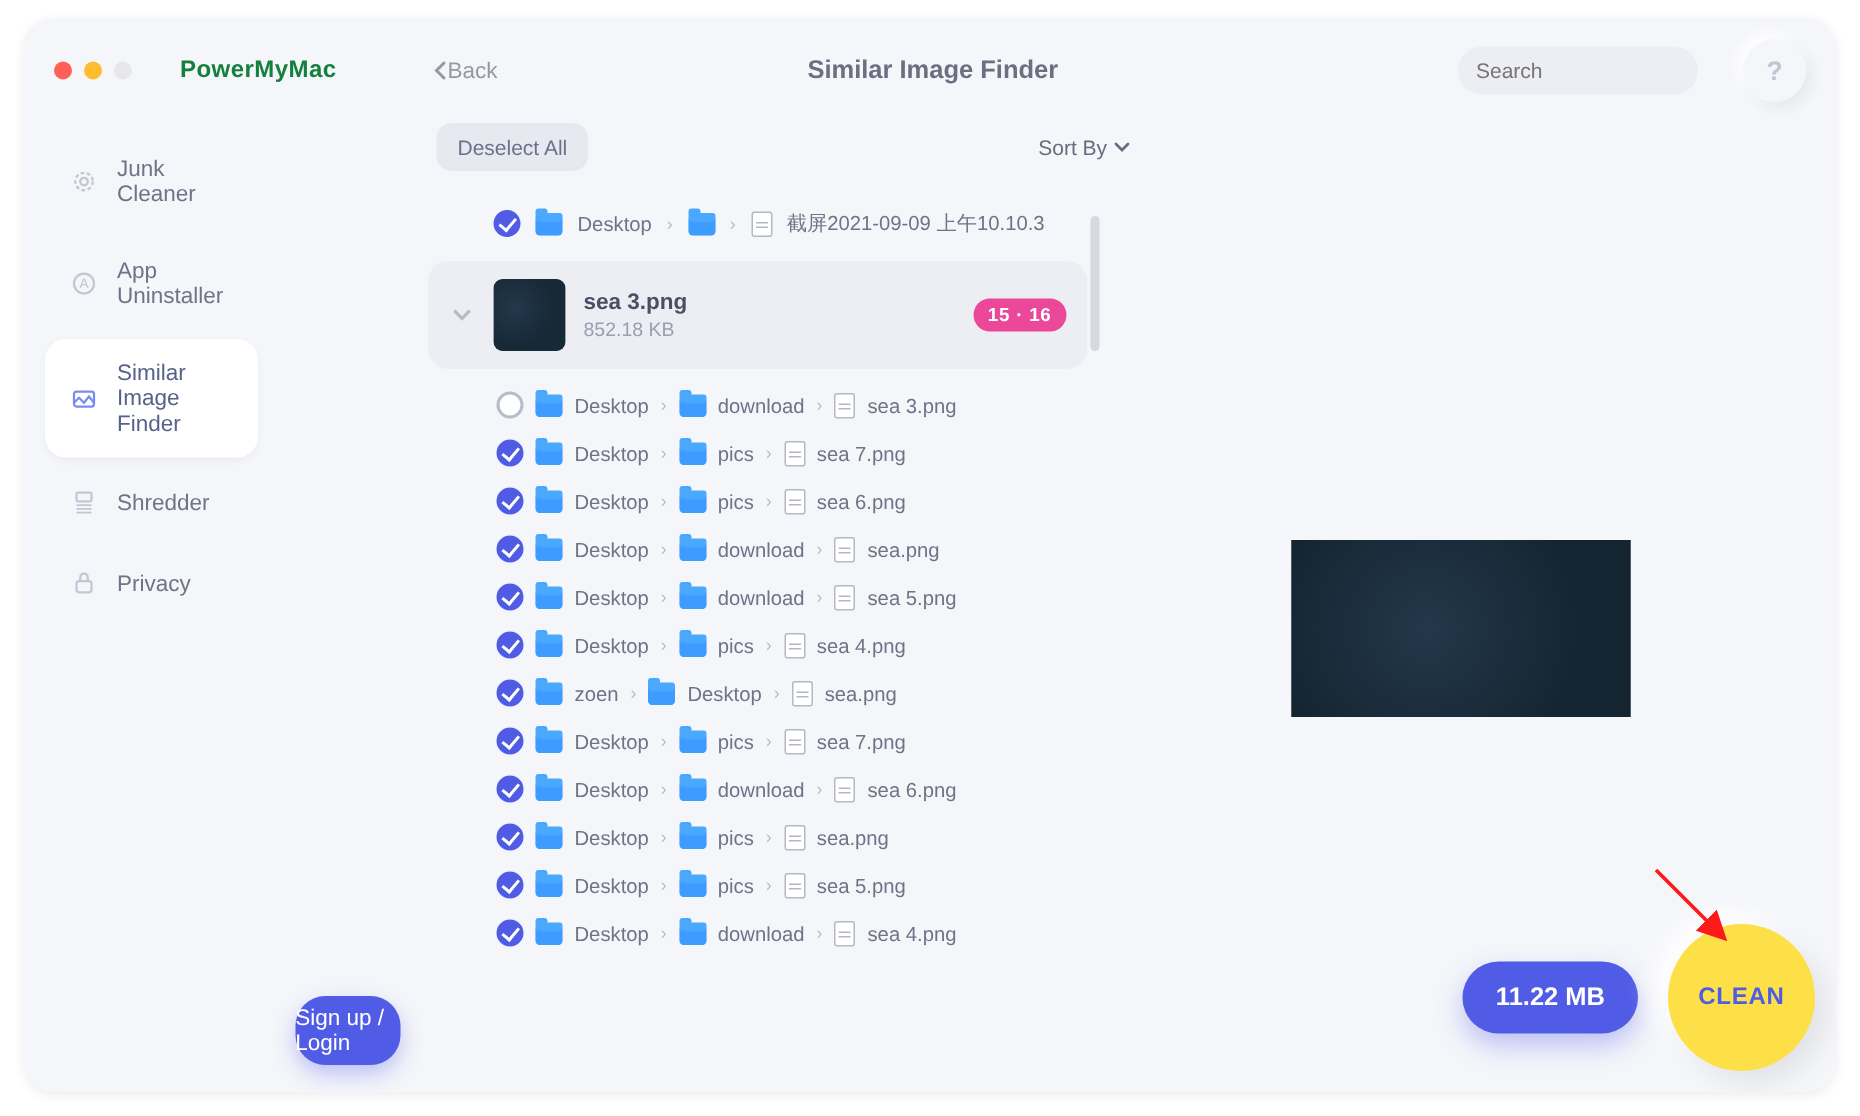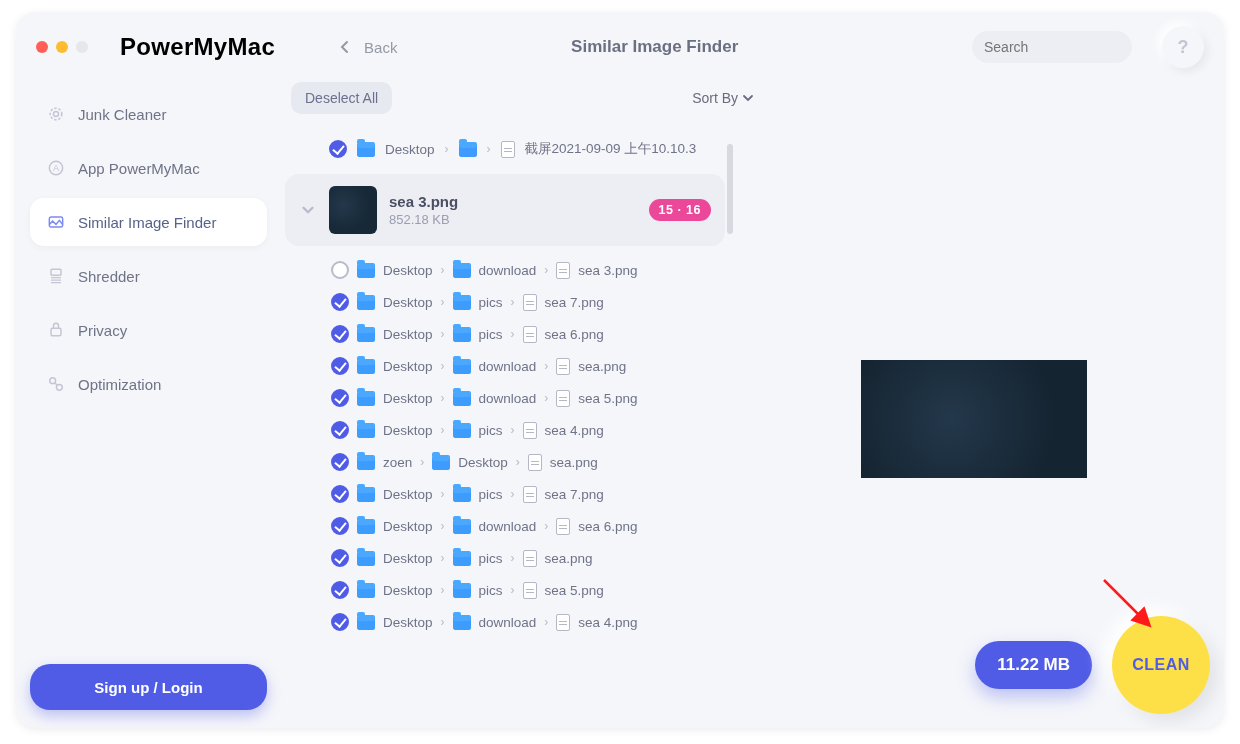--- a/index.html
+++ b/index.html
@@ -28,59 +28,59 @@
     display: flex;
     align-items: center;
     padding: 14px 20px 10px 20px;
     gap: 14px;
   }
   .traffic { display: flex; gap: 8px; margin-right: 18px; }
   .dot { width: 12px; height: 12px; border-radius: 50%; }
   .dot.r { background: #ff5f57; }
   .dot.y { background: #febc2e; }
   .dot.g { background: #e6e6eb; }
-  .brand { color: #000000; font-weight: 700; font-size: 24px; margin-right: 50px; letter-spacing: .3px; }
-  .back { display: flex; align-items: center; gap: 15px; color: #9598a6; font-size: 15px; cursor: pointer; }
+  .brand { color: #15803d; font-weight: 700; font-size: 16px; margin-right: 50px; letter-spacing: .3px; }
+  .back { display: flex; align-items: center; gap: 0; color: #9598a6; font-size: 15px; cursor: pointer; }
   .title { flex: 1; text-align: center; color: #6b6f82; font-size: 17px; font-weight: 600; margin-left: -60px; }
   .search {
     width: 160px; height: 32px; border-radius: 16px;
     background: #edeef3; display: flex; 
     padding: 0 12px; color: #b6b8c4; font-size: 14px;
   }
   .search input { border: none; background: transparent; flex: 1; outline: none; color: #9598a6; font-size: 14px; }
   .help {
     width: 42px; height: 42px; border-radius: 50%;
     background: #f5f6fa;
     box-shadow: 4px 4px 10px rgba(0,0,0,.06), -4px -4px 10px #fff;
     display: flex; align-items: center; justify-content: center;
     color: #c3c5d2; font-size: 18px; font-weight: 600; margin-left: 16px;
   }
 
   .body { flex: 1; display: flex; overflow: hidden; }
 
-  .sidebar { width: 265px; padding: 12px 14px 18px 14px; display: flex; flex-direction: column; }
+  .sidebar { width: 265px; padding: 12px 14px 18px 14px; display: flex; flex-direction: row; gap: 25px; }
   .nav { list-style: none; display: flex; flex-direction: column; gap: 6px; }
   .nav li {
     display: flex; align-items: center; gap: 12px;
     padding: 14px 16px; border-radius: 14px;
     color: #6f7387; font-size: 15px; cursor: pointer;
   }
   .nav li.active {
     background: #fff; color: #576289;
     box-shadow: 0 2px 6px rgba(0,0,0,.04);
     font-weight: 500;
   }
   .nav .ic { width: 20px; height: 20px; color: #c3c6d4; flex-shrink: 0; }
   .nav li.active .ic { color: #7b8bf2; }
   .signup {
     margin-top: auto;
     height: 46px; border-radius: 20px;
     background: #505ce6; color: #fff;
     display: flex; align-items: center; justify-content: center;
-    font-size: 15px; font-weight: 700;
+    font-size: 15px; font-weight: 400;
     box-shadow: 0 6px 14px rgba(80,92,230,.35);
   }
 
   .main { flex: 1; display: flex; flex-direction: column; padding: 0 16px 14px 4px; position: relative; }
   .toolbar { display: flex; align-items: center; padding: 4px 8px 10px 6px; }
   .deselect {
     background: #e7e9f0; color: #6b718c; font-size: 14px;
     padding: 8px 14px; border-radius: 10px; cursor: pointer;
   }
   .sort { margin-left: 300px; color: #686c7e; font-size: 14px; display: flex; align-items: center; gap: 4px; cursor: pointer; }
@@ -204,21 +204,21 @@
               <circle cx="12" cy="12" r="7" stroke="currentColor" stroke-width="1.8" fill="none" stroke-dasharray="3 2"></circle>
               <circle cx="12" cy="12" r="3" stroke="currentColor" stroke-width="1.8" fill="none"></circle>
             </svg>
             <span>Junk Cleaner</span>
           </li>
           <li>
             <svg viewBox="0 0 24 24" class="ic">
               <circle cx="12" cy="12" r="8" stroke="currentColor" stroke-width="1.8" fill="none"></circle>
               <text x="12" y="16" text-anchor="middle" font-size="11" fill="currentColor">A</text>
             </svg>
-            <span>App PowerMyMac</span>
+            <span>App Uninstaller</span>
           </li>
           <li class="active">
             <svg viewBox="0 0 24 24" class="ic">
               <rect x="4" y="6" width="16" height="12" rx="2" stroke="currentColor" stroke-width="1.8" fill="none"></rect>
               <path d="M4 15l4-4 4 4 4-5 4 5" stroke="currentColor" stroke-width="1.8" fill="none"></path>
             </svg>
             <span>Similar Image Finder</span>
           </li>
           <li>
             <svg viewBox="0 0 24 24" class="ic">
@@ -226,28 +226,20 @@
               <path d="M6 14h12M6 17h12M6 20h12" stroke="currentColor" stroke-width="1.4"></path>
             </svg>
             <span>Shredder</span>
           </li>
           <li>
             <svg viewBox="0 0 24 24" class="ic">
               <rect x="6" y="10" width="12" height="9" rx="2" stroke="currentColor" stroke-width="1.8" fill="none"></rect>
               <path d="M9 10V7a3 3 0 0 1 6 0v3" stroke="currentColor" stroke-width="1.8" fill="none"></path>
             </svg>
             <span>Privacy</span>
-          </li>
-          <li>
-            <svg viewBox="0 0 24 24" class="ic">
-              <circle cx="8" cy="8" r="3.5" stroke="currentColor" stroke-width="1.8" fill="none"></circle>
-              <circle cx="16" cy="16" r="3.5" stroke="currentColor" stroke-width="1.8" fill="none"></circle>
-              <line x1="11" y1="11" x2="13" y2="13" stroke="currentColor" stroke-width="1.8"></line>
-            </svg>
-            <span>Optimization</span>
           </li>
         </ul>
       <div class="signup">Sign up / Login</div>
     </aside>
 
     <section class="main">
       <div class="toolbar">
         <div class="deselect">Deselect All</div>
         <div class="sort">
           <span>Sort By</span>

